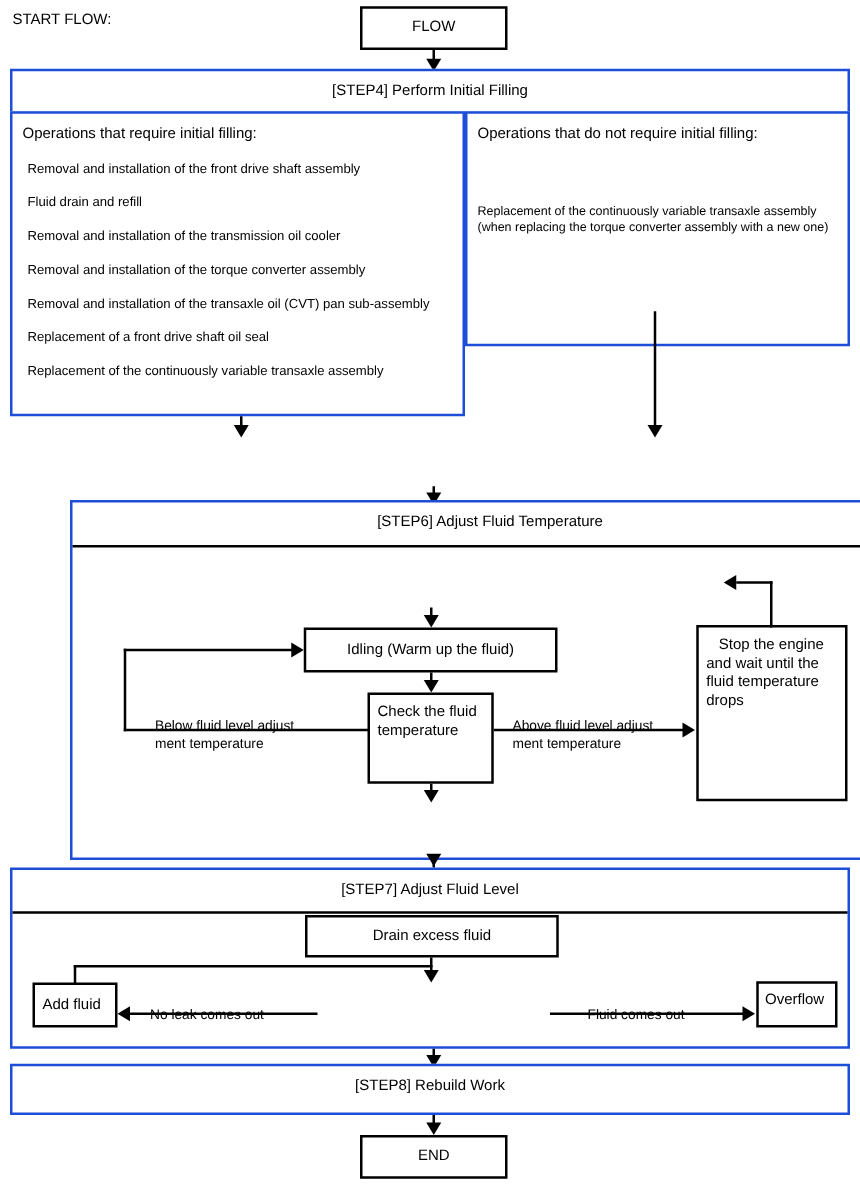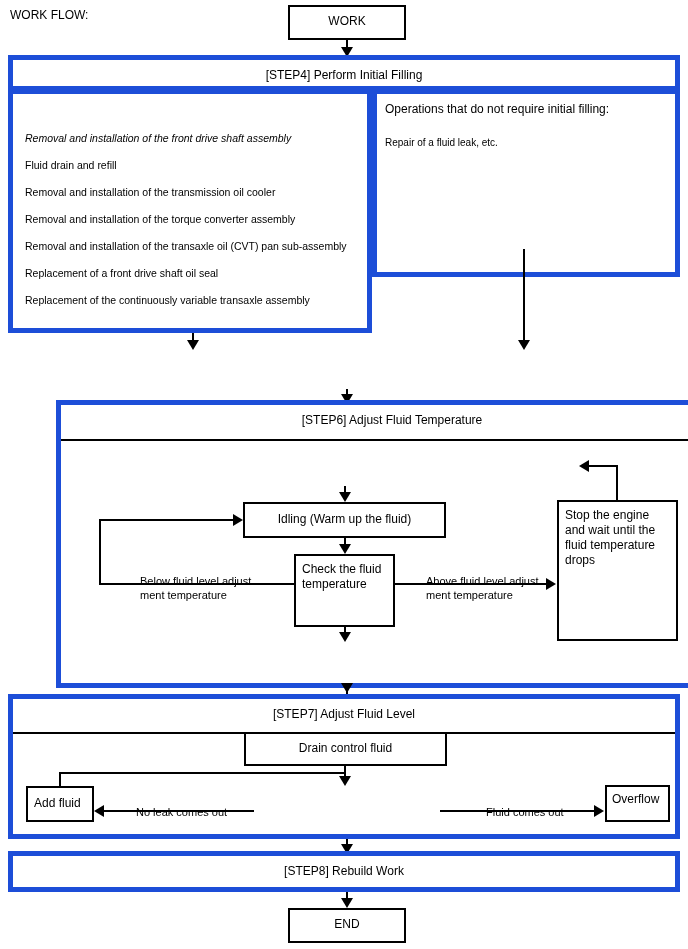--- a/index.html
+++ b/index.html
@@ -22,21 +22,21 @@
   
   .box {
     position: absolute;
     box-sizing: border-box;
     border: 2px solid #000000;
     background: #ffffff;
   }
   .panel {
     position: absolute;
     box-sizing: border-box;
-    border: 5px solid #1d4ed8;
+    border: 2px solid #1d4ed8;
     background: #ffffff;
   }
   .hline {
     position: absolute;
     background: #000000;
     height: 2px;
   }
   .vline {
     position: absolute;
     background: #000000;
@@ -103,60 +103,60 @@
   .para {
     position: absolute;
     font-size: 10px;
     line-height: 13px;
   }
   .edge-label {
     position: absolute;
     font-size: 11px;
     line-height: 14px;
     white-space: pre;
-    margin-left: 16px;
   }
   #worktitle {
     position: absolute;
     left: 10px;
     top: 8px;
     font-size: 12px;
   }
 </style>
 </head>
 <body>
 
 <div id="page">
 
-  <div id="worktitle">WORK FLOW:</div>
+  <div id="worktitle">START FLOW:</div>
 
   <div class="box" style="left:288px; top:5px; width:118px; height:35px;">
-    <div class="boxtext-center" style="top:7px;">WORK</div>
+    <div class="boxtext-center" style="top:7px;">FLOW</div>
   </div>
 
   <div class="vline" style="left:346px; top:40px; height:11px;"></div>
   <div class="arrow-down" style="left:341px; top:47px;"></div>
 
   <div class="panel" style="left:8px; top:55px; width:672px; height:36px;">
     <div class="section-head" style="top:8px;">[STEP4] Perform Initial Filling</div>
   </div>
 
   <div class="panel" style="left:8px; top:89px; width:364px; height:244px;">
-    <div class="list-item" style="left:12px; top:37px;font-style:italic;">Removal and installation of the front drive shaft assembly</div>
+    <div class="boxtext-left" style="left:8px; top:8px;">Operations that require initial filling:</div>
+    <div class="list-item" style="left:12px; top:37px;">Removal and installation of the front drive shaft assembly</div>
     <div class="list-item" style="left:12px; top:64px;">Fluid drain and refill</div>
     <div class="list-item" style="left:12px; top:91px;">Removal and installation of the transmission oil cooler</div>
     <div class="list-item" style="left:12px; top:118px;">Removal and installation of the torque converter assembly</div>
     <div class="list-item" style="left:12px; top:145px;">Removal and installation of the transaxle oil (CVT) pan sub-assembly</div>
     <div class="list-item" style="left:12px; top:199px;">Replacement of the continuously variable transaxle assembly</div>
     <div class="list-item" style="left:12px; top:172px;">Replacement of a front drive shaft oil seal</div>
   </div>
 
   <div class="panel" style="left:372px; top:89px; width:308px; height:188px;">
     <div class="boxtext-left" style="left:8px; top:8px;">Operations that do not require initial filling:</div>
-    <div class="para" style="left:8px; top:42px; width:288px;">Repair of a fluid leak, etc.</div>
+    <div class="para" style="left:8px; top:72px; width:290px;">Replacement of the continuously variable transaxle assembly (when replacing the torque converter assembly with a new one)</div>
   </div>
 
   <div class="vline" style="left:192px; top:333px; height:12px;"></div>
   <div class="arrow-down" style="left:187px; top:340px;"></div>
 
   <div class="vline" style="left:523px; top:249px; height:96px;"></div>
   <div class="arrow-down" style="left:518px; top:340px;"></div>
 
 
   <div class="vline" style="left:346px; top:389px; height:11px;"></div>
@@ -193,40 +193,40 @@
   <div class="arrow-right" style="left:233px; top:514px;"></div>
   <div class="edge-label" style="left:124px; top:574px;">Below fluid level adjust</div>
   <div class="edge-label" style="left:124px; top:588px;">ment temperature</div>
 
   <div class="hline" style="left:395px; top:583px; width:152px;"></div>
   <div class="arrow-right" style="left:546px; top:578px;"></div>
   <div class="edge-label" style="left:410px; top:574px;">Above fluid level adjust</div>
   <div class="edge-label" style="left:410px; top:588px;">ment temperature</div>
 
   <div class="box" style="left:557px; top:500px; width:121px; height:141px;">
-    <div class="boxtext-left" style="left:6px; top:6px;">Stop the engine</div>
+    <div class="boxtext-left" style="left:16px; top:6px;">Stop the engine</div>
     <div class="boxtext-left" style="left:6px; top:21px;">and wait until the</div>
     <div class="boxtext-left" style="left:6px; top:36px;">fluid temperature</div>
     <div class="boxtext-left" style="left:6px; top:51px;">drops</div>
   </div>
 
   <div class="vline" style="left:616px; top:465px; height:37px;"></div>
   <div class="hline" style="left:589px; top:465px; width:29px;"></div>
   <div class="arrow-left" style="left:579px; top:460px;"></div>
 
   <div class="vline" style="left:346px; top:688px; height:11px;"></div>
   <div class="arrow-down" style="left:341px; top:683px;"></div>
 
   <div class="panel" style="left:8px; top:694px; width:672px; height:145px;">
     <div class="section-head" style="top:8px;">[STEP7] Adjust Fluid Level</div>
     <div class="divider" style="top:33px;"></div>
   </div>
 
   <div class="box" style="left:244px; top:732px; width:203px; height:34px;">
-    <div class="boxtext-center" style="top:7px;">Drain control fluid</div>
+    <div class="boxtext-center" style="top:7px;">Drain excess fluid</div>
   </div>
 
   <div class="vline" style="left:344px; top:766px; height:14px;"></div>
   <div class="arrow-down" style="left:339px; top:776px;"></div>
 
 
   <div class="box" style="left:26px; top:786px; width:68px; height:36px;">
     <div class="boxtext-left" style="left:6px; top:8px;">Add fluid</div>
   </div>
 

